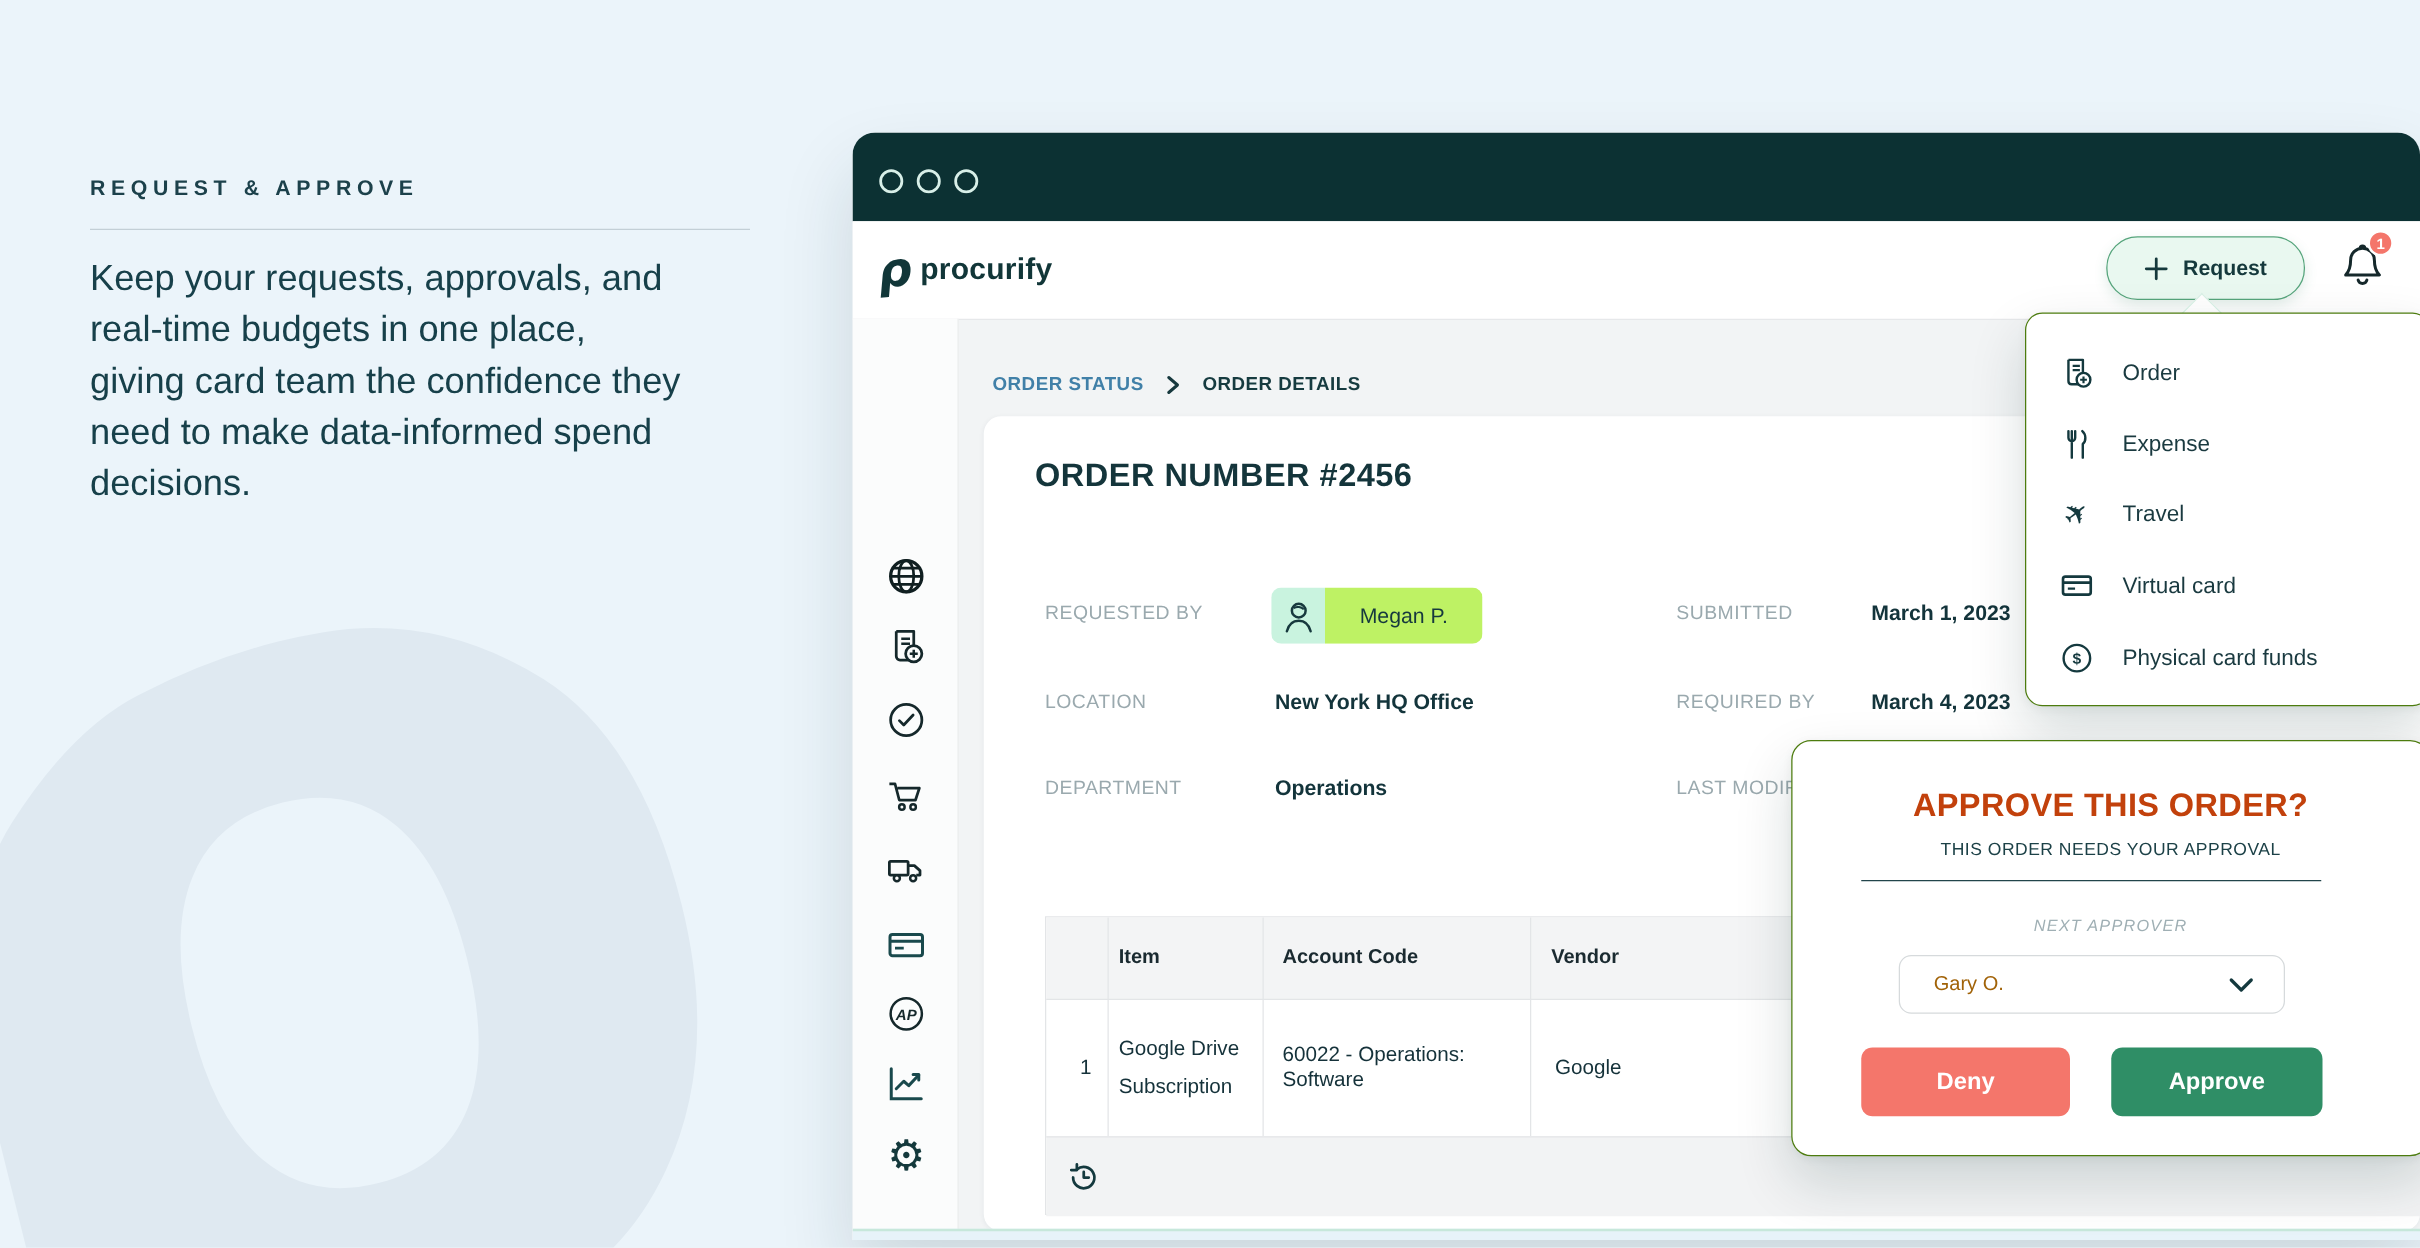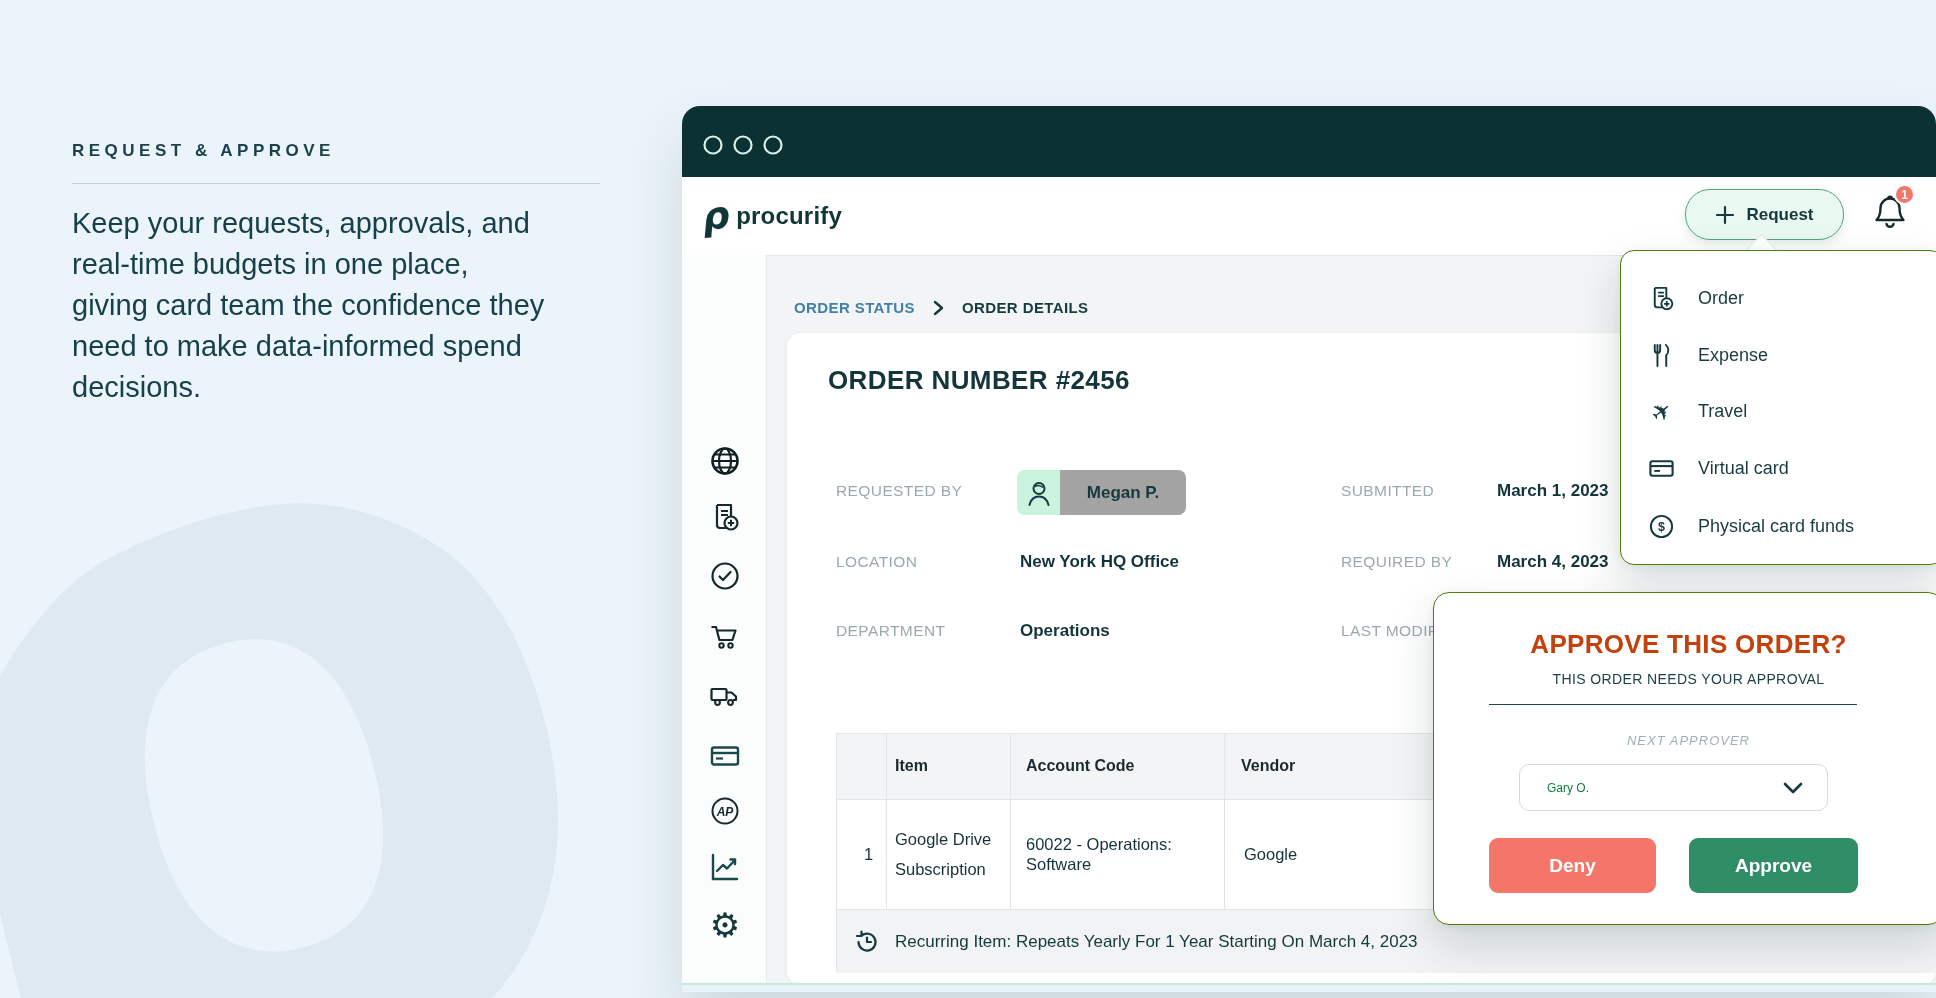--- a/index.html
+++ b/index.html
@@ -35,22 +35,22 @@
   .breadcrumb{left:112px;top:193px;display:flex;align-items:center;gap:18px;font-size:15px;font-weight:700;}
   .bc-link{color:#4180A8;letter-spacing:.4px;cursor:pointer;}
   .bc-cur{color:#163B40;letter-spacing:.4px;}
   .card{left:105px;top:227px;width:1149px;height:652px;background:#fff;border-radius:14px;
     box-shadow:0 1px 4px rgba(20,40,50,.05);}
   .order-title{left:41px;top:32px;font-size:26px;font-weight:800;color:#14353B;letter-spacing:.4px;}
   .flabel{font-size:15.5px;font-weight:500;color:#9AA9AE;letter-spacing:.4px;white-space:nowrap;}
   .fvalue{font-size:17px;font-weight:600;color:#13343B;white-space:nowrap;}
   .chip{left:230px;top:137px;width:169px;height:45px;border-radius:8px;overflow:hidden;display:flex;}
   .chip-av{width:43px;height:45px;background:#C9F3DF;display:flex;align-items:center;justify-content:center;}
-  .chip-nm{flex:1;background:#a3a3a3;display:flex;align-items:center;justify-content:center;
-    font-size:17px;font-weight:700;color:#16393E;}
+  .chip-nm{flex:1;background:#bef264;display:flex;align-items:center;justify-content:center;
+    font-size:17px;font-weight:400;color:#16393E;}
   
   .table{left:49px;top:400px;width:1104px;height:239px;border:1px solid #E3E5E7;box-sizing:border-box;}
   .thead{left:0;top:0;width:100%;height:65px;background:#F3F4F5;border-bottom:1px solid #E3E5E7;}
   .vline{top:0;width:1px;height:175px;background:#E3E5E7;}
   .th{font-size:16px;font-weight:600;color:#1A2A30;}
   .td{font-size:16.5px;color:#15323A;}
   .tfoot{left:0;top:175px;width:100%;height:63px;background:#F2F3F4;border-top:1px solid #E3E5E7;
     display:flex;align-items:center;}
   .tfoot-text{font-size:17px;color:#14393E;margin-left:15px;}
   
@@ -62,21 +62,21 @@
   .menu-item{position:absolute;left:0;width:100%;height:57px;display:flex;align-items:center;cursor:pointer;}
   .menu-item .mi{width:27px;height:27px;margin-left:27px;color:#14393E;flex:none;}
   .menu-item span{margin-left:23px;font-size:18px;font-weight:500;color:#1A3A40;}
   .modal{left:751px;top:486px;width:479px;height:331px;border-radius:16px;text-align:center;}
   .m-title{left:0;top:36px;width:100%;font-size:26px;font-weight:800;color:#c2410c;letter-spacing:.3px;}
   .m-sub{left:0;top:78px;width:100%;font-size:14px;font-weight:500;color:#1C4147;letter-spacing:.4px;}
   .m-div{left:55px;top:111px;width:368px;height:1px;background:#22454B;}
   .m-next{left:0;top:140px;width:100%;font-size:13px;font-weight:500;color:#9FAFB4;letter-spacing:1px;font-style:italic;}
   .m-select{left:85px;top:171px;width:309px;height:47px;border:1px solid #D6DADC;border-radius:10px;
     background:#fff;display:flex;align-items:center;box-sizing:border-box;cursor:pointer;}
-  .m-select span{margin-left:27px;font-size:12px;color:#15803d;flex:1;text-align:left;}
+  .m-select span{margin-left:27px;font-size:16px;color:#a16207;flex:1;text-align:left;}
   .btn{position:absolute;top:245px;height:55px;border:none;border-radius:9px;color:#fff;
     font-size:19px;font-weight:700;font-family:"Liberation Sans",sans-serif;cursor:pointer;}
   .btn-deny{left:55px;width:167px;background:#F4766B;}
   .btn-approve{left:255px;width:169px;background:#2F8E66;}
   .bottom-strip{left:0;top:877px;width:100%;height:9px;background:#E7F3F9;border-top:2px solid #C7E8DB;}
   svg{display:block;}
 </style>
 </head>
 <body>
 
@@ -209,21 +209,20 @@
       <div class="abs td" style="left:189px;top:65px;width:185px;height:110px;display:flex;align-items:center;line-height:20px">60022 - Operations: Software</div>
       <div class="abs td" style="left:407px;top:65px;width:120px;height:110px;display:flex;align-items:center">Google</div>
       <div class="abs td" style="left:1086px;top:65px;height:110px;display:flex;align-items:center">O</div>
 
       <div class="abs tfoot">
         <svg style="margin-left:17px" width="26" height="26" viewBox="0 0 26 26">
           <path d="M4.5 13a8.5 8.5 0 1 0 3-6.4" fill="none" stroke="#14393E" stroke-width="2.2" stroke-linecap="round"></path>
           <path d="M7.5 2.5v4.5H3" fill="none" stroke="#14393E" stroke-width="2.2" stroke-linecap="round" stroke-linejoin="round"></path>
           <path d="M13 8.5V13h4" fill="none" stroke="#14393E" stroke-width="2.2" stroke-linecap="round" stroke-linejoin="round"></path>
         </svg>
-        <span class="tfoot-text">Recurring Item: Repeats Yearly For 1 Year Starting On March 4, 2023</span>
       </div>
     </div>
   </div>
 
   <div class="abs bottom-strip"></div>
 
   <div class="abs caret"></div>
   <div class="abs popup menu">
     <div class="menu-item" style="top:19px">
       <svg class="mi" viewBox="0 0 28 28">

